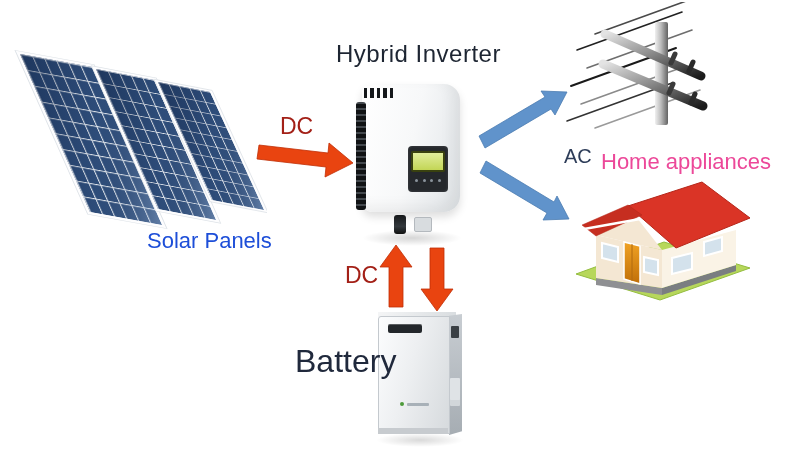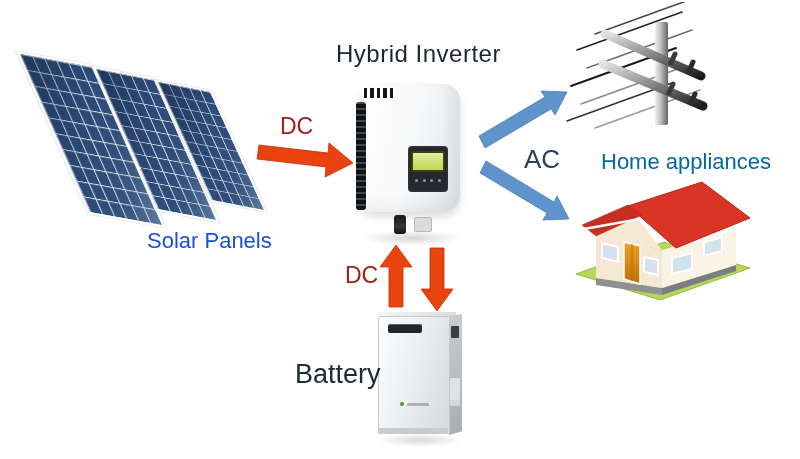--- a/index.html
+++ b/index.html
@@ -182,18 +182,18 @@
     <polygon points="259,145 328,153 329,143 353,163 325,177 326,167 257,159" fill="#e94410" stroke="#bf2f06" stroke-width="0.8"></polygon>
     <polygon points="389,307 389,267 380,267 396,245 412,267 403,267 403,307" fill="#e94410" stroke="#bf2f06" stroke-width="0.8"></polygon>
     <polygon points="430,248 430,289 421,289 437,311 453,289 444,289 444,248" fill="#e94410" stroke="#bf2f06" stroke-width="0.8"></polygon>
     <polygon points="479,136 545,97 541,91 567,92 555,115 551,109 485,148" fill="#6093cb" stroke="#4b7cb1" stroke-width="0.8"></polygon>
     <polygon points="486,161 554,202 557,196 569,219 543,220 547,213 480,173" fill="#6093cb" stroke="#4b7cb1" stroke-width="0.8"></polygon>
   </svg>
 
   <div class="label lbl-node" style="left:336px;top:41px;font-size:24px;letter-spacing:0.5px">Hybrid Inverter</div>
   <div class="label" style="left:147px;top:229px;font-size:22px;color:#1d4ed8">Solar Panels</div>
   <div class="label lbl-dc" style="left:280px;top:114px;font-size:23px">DC</div>
-  <div class="label lbl-ac" style="left:524px;top:145px;font-size:26px">AC</div>
-  <div class="label" style="left:601px;top:150px;font-size:22px;color:#0369a1">Home appliances</div>
+  <div class="label lbl-ac" style="left:564px;top:145px;font-size:20px">AC</div>
+  <div class="label" style="left:601px;top:150px;font-size:22px;color:#ec4899">Home appliances</div>
   <div class="label lbl-dc" style="left:345px;top:263px;font-size:23px">DC</div>
-  <div class="label lbl-node" style="left:295px;top:360px;font-size:27px;color:#20293c">Battery</div>
+  <div class="label lbl-node" style="left:295px;top:344px;font-size:32px;color:#20293c">Battery</div>
 
 </div>
 
 </body></html>

